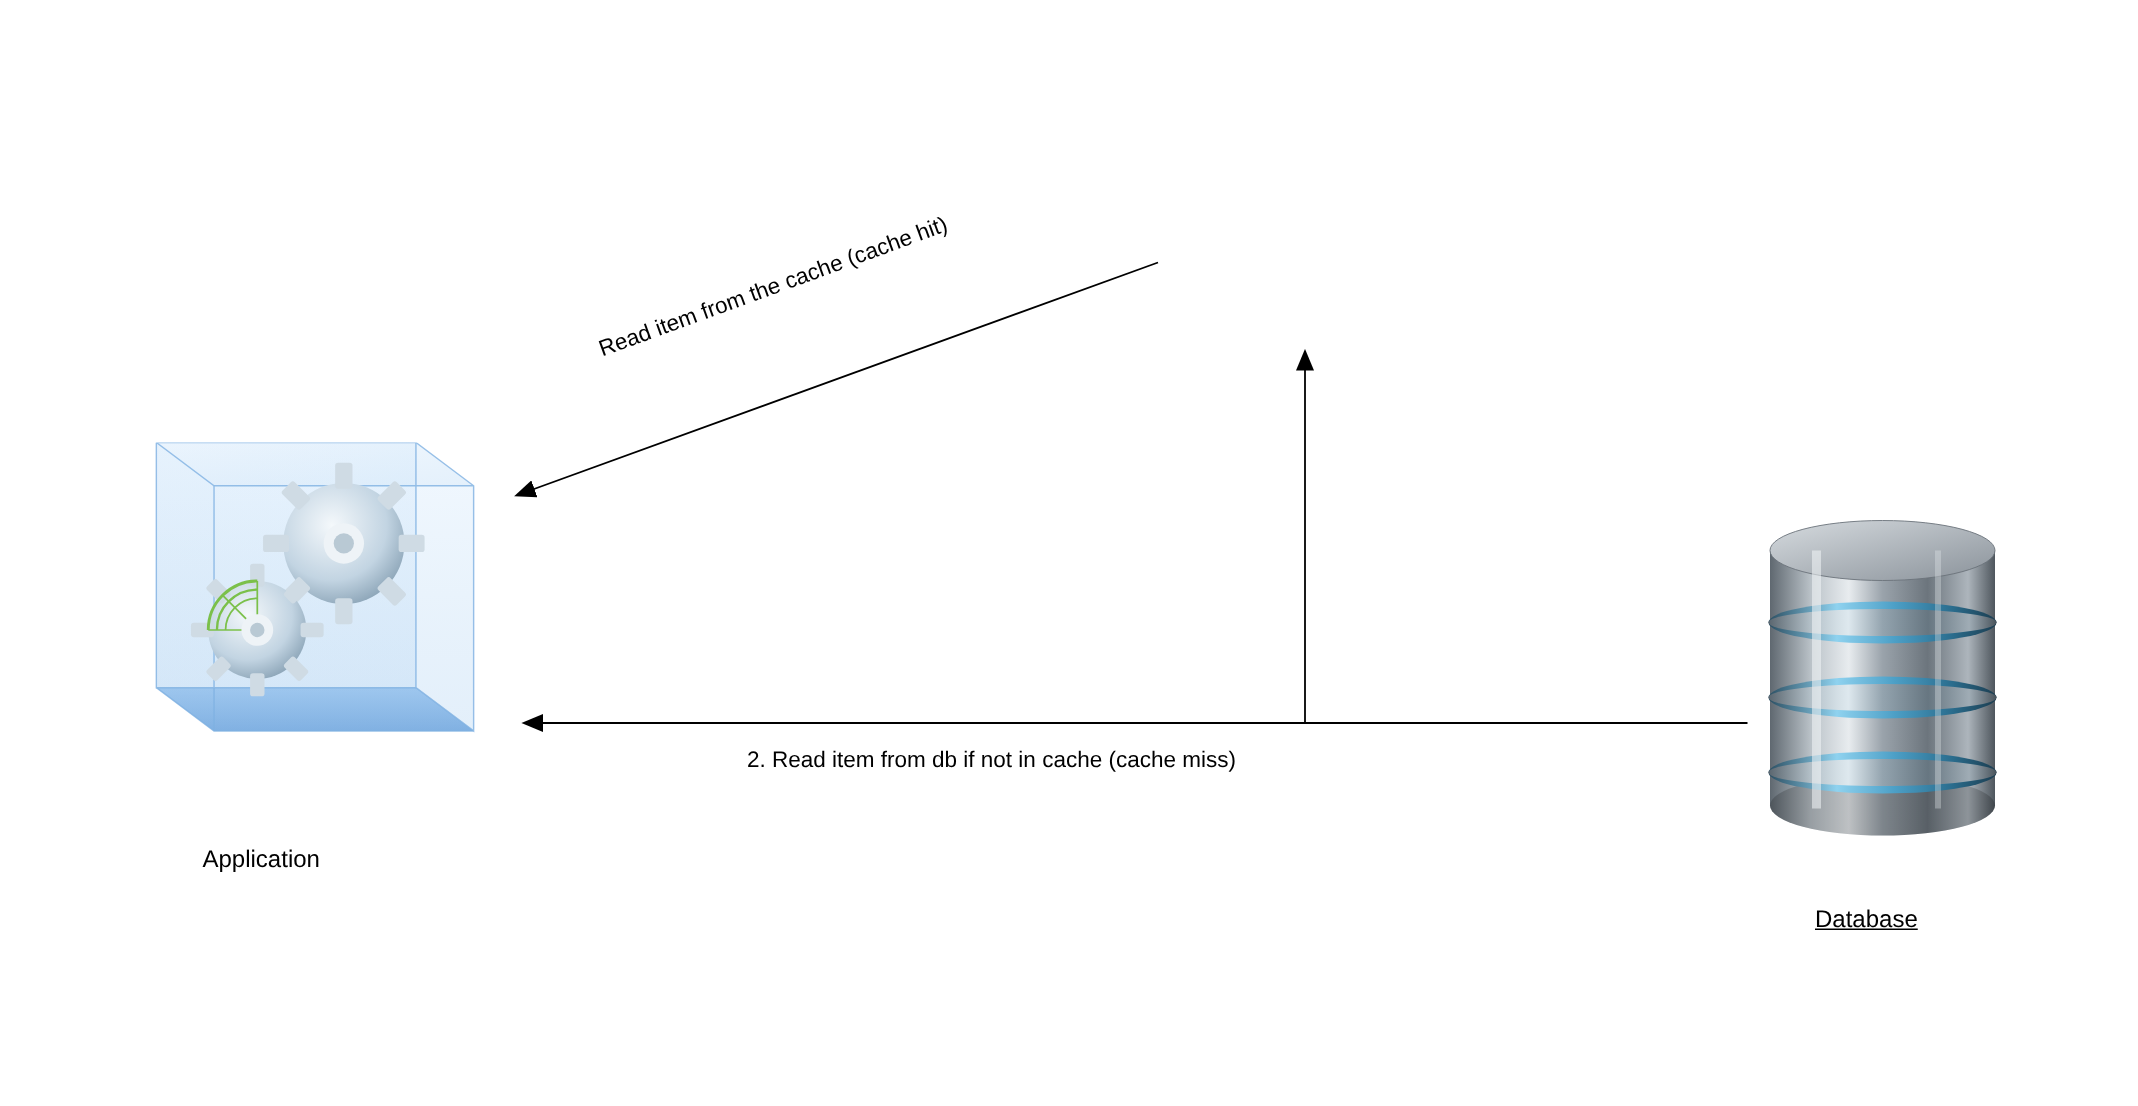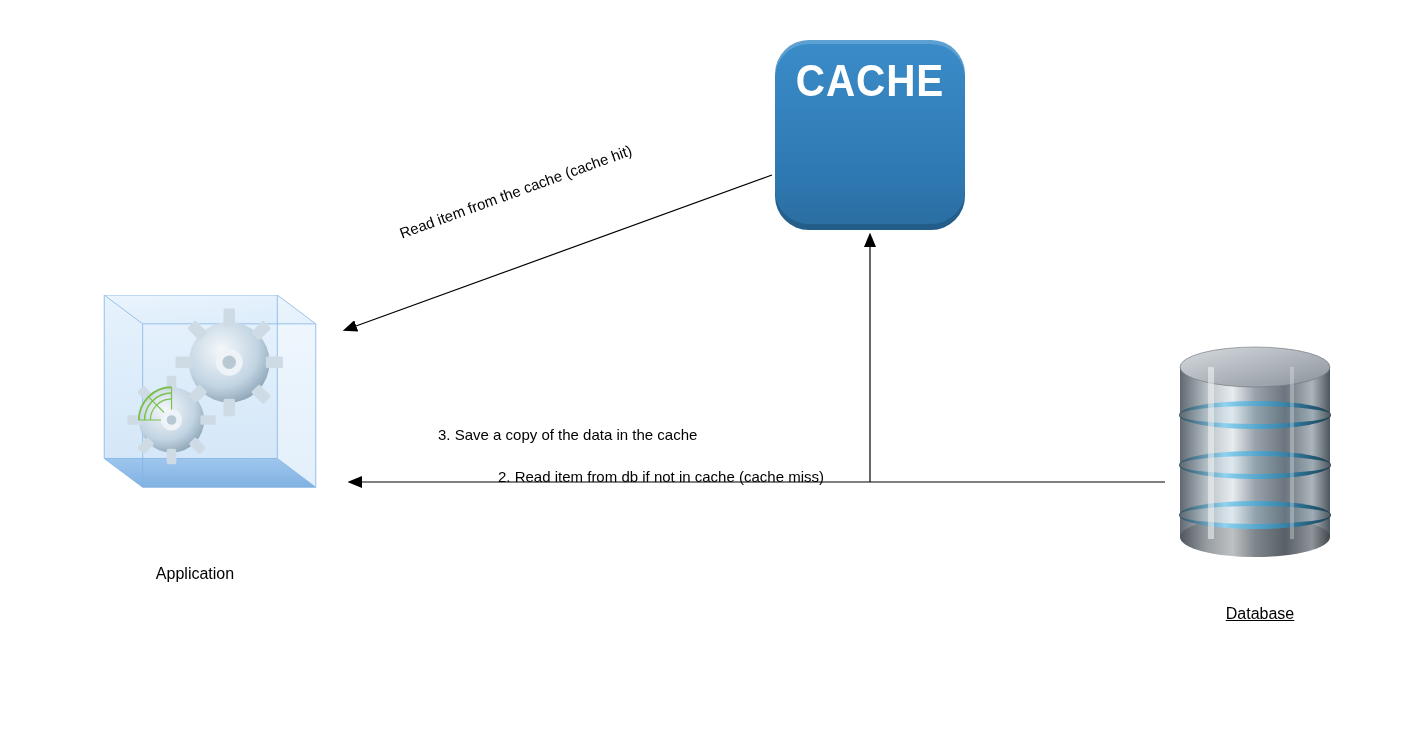--- a/index.html
+++ b/index.html
@@ -12,21 +12,20 @@
       overflow: hidden;
     }
     .canvas {
       position: relative;
       width: 100%;
       height: 100%;
     }
     .node-label {
       font-size: 16px;
       color: #000;
-      text-align: center;
       position: absolute;
     }
     .edge-label {
       font-size: 15px;
       color: #000;
       position: absolute;
       white-space: nowrap;
     }
     .cache-box {
       position: absolute;
@@ -78,27 +77,23 @@
 
     <line x1="772" y1="175" x2="345" y2="330" stroke="#000" stroke-width="1.2" marker-end="url(#arrowhead)"></line>
 
     <line x1="1165" y1="482" x2="350" y2="482" stroke="#000" stroke-width="1.2" marker-end="url(#arrowhead)"></line>
 
     <polyline points="870,482 870,235" fill="none" stroke="#000" stroke-width="1.2" marker-end="url(#arrowhead)"></polyline>
   </svg>
 
   <div class="edge-label" style="left:400px; top:225px; transform: rotate(-20deg); transform-origin: left center;">Read item from the cache (cache hit)</div>
 
-  <div class="edge-label" style="left:438px; top:426px;">3. Save a copy of the data in the cache</div>
-
-  <div class="edge-label" style="left:498px; top:468px;text-align:center;">2. Read item from db if not in cache (cache miss)</div>
-
-  <div class="cache-box" style="left:775px; top:40px;">
-    <div class="cache-title">CACHE</div>
-  </div>
+
+  <div class="edge-label" style="left:498px; top:498px;text-align:center;">2. Read item from db if not in cache (cache miss)</div>
+
 
   <div class="app-box" style="left:85px; top:295px;">
     <svg class="app-cube" viewBox="0 0 260 220">
 
       <defs>
         <linearGradient id="cubeFace" x1="0" y1="0" x2="0" y2="1">
           <stop offset="0%" stop-color="#cfe6fb" stop-opacity="0.75"></stop>
           <stop offset="100%" stop-color="#9fc9ef" stop-opacity="0.65"></stop>
         </linearGradient>
         <linearGradient id="cubeTop" x1="0" y1="0" x2="1" y2="1">

